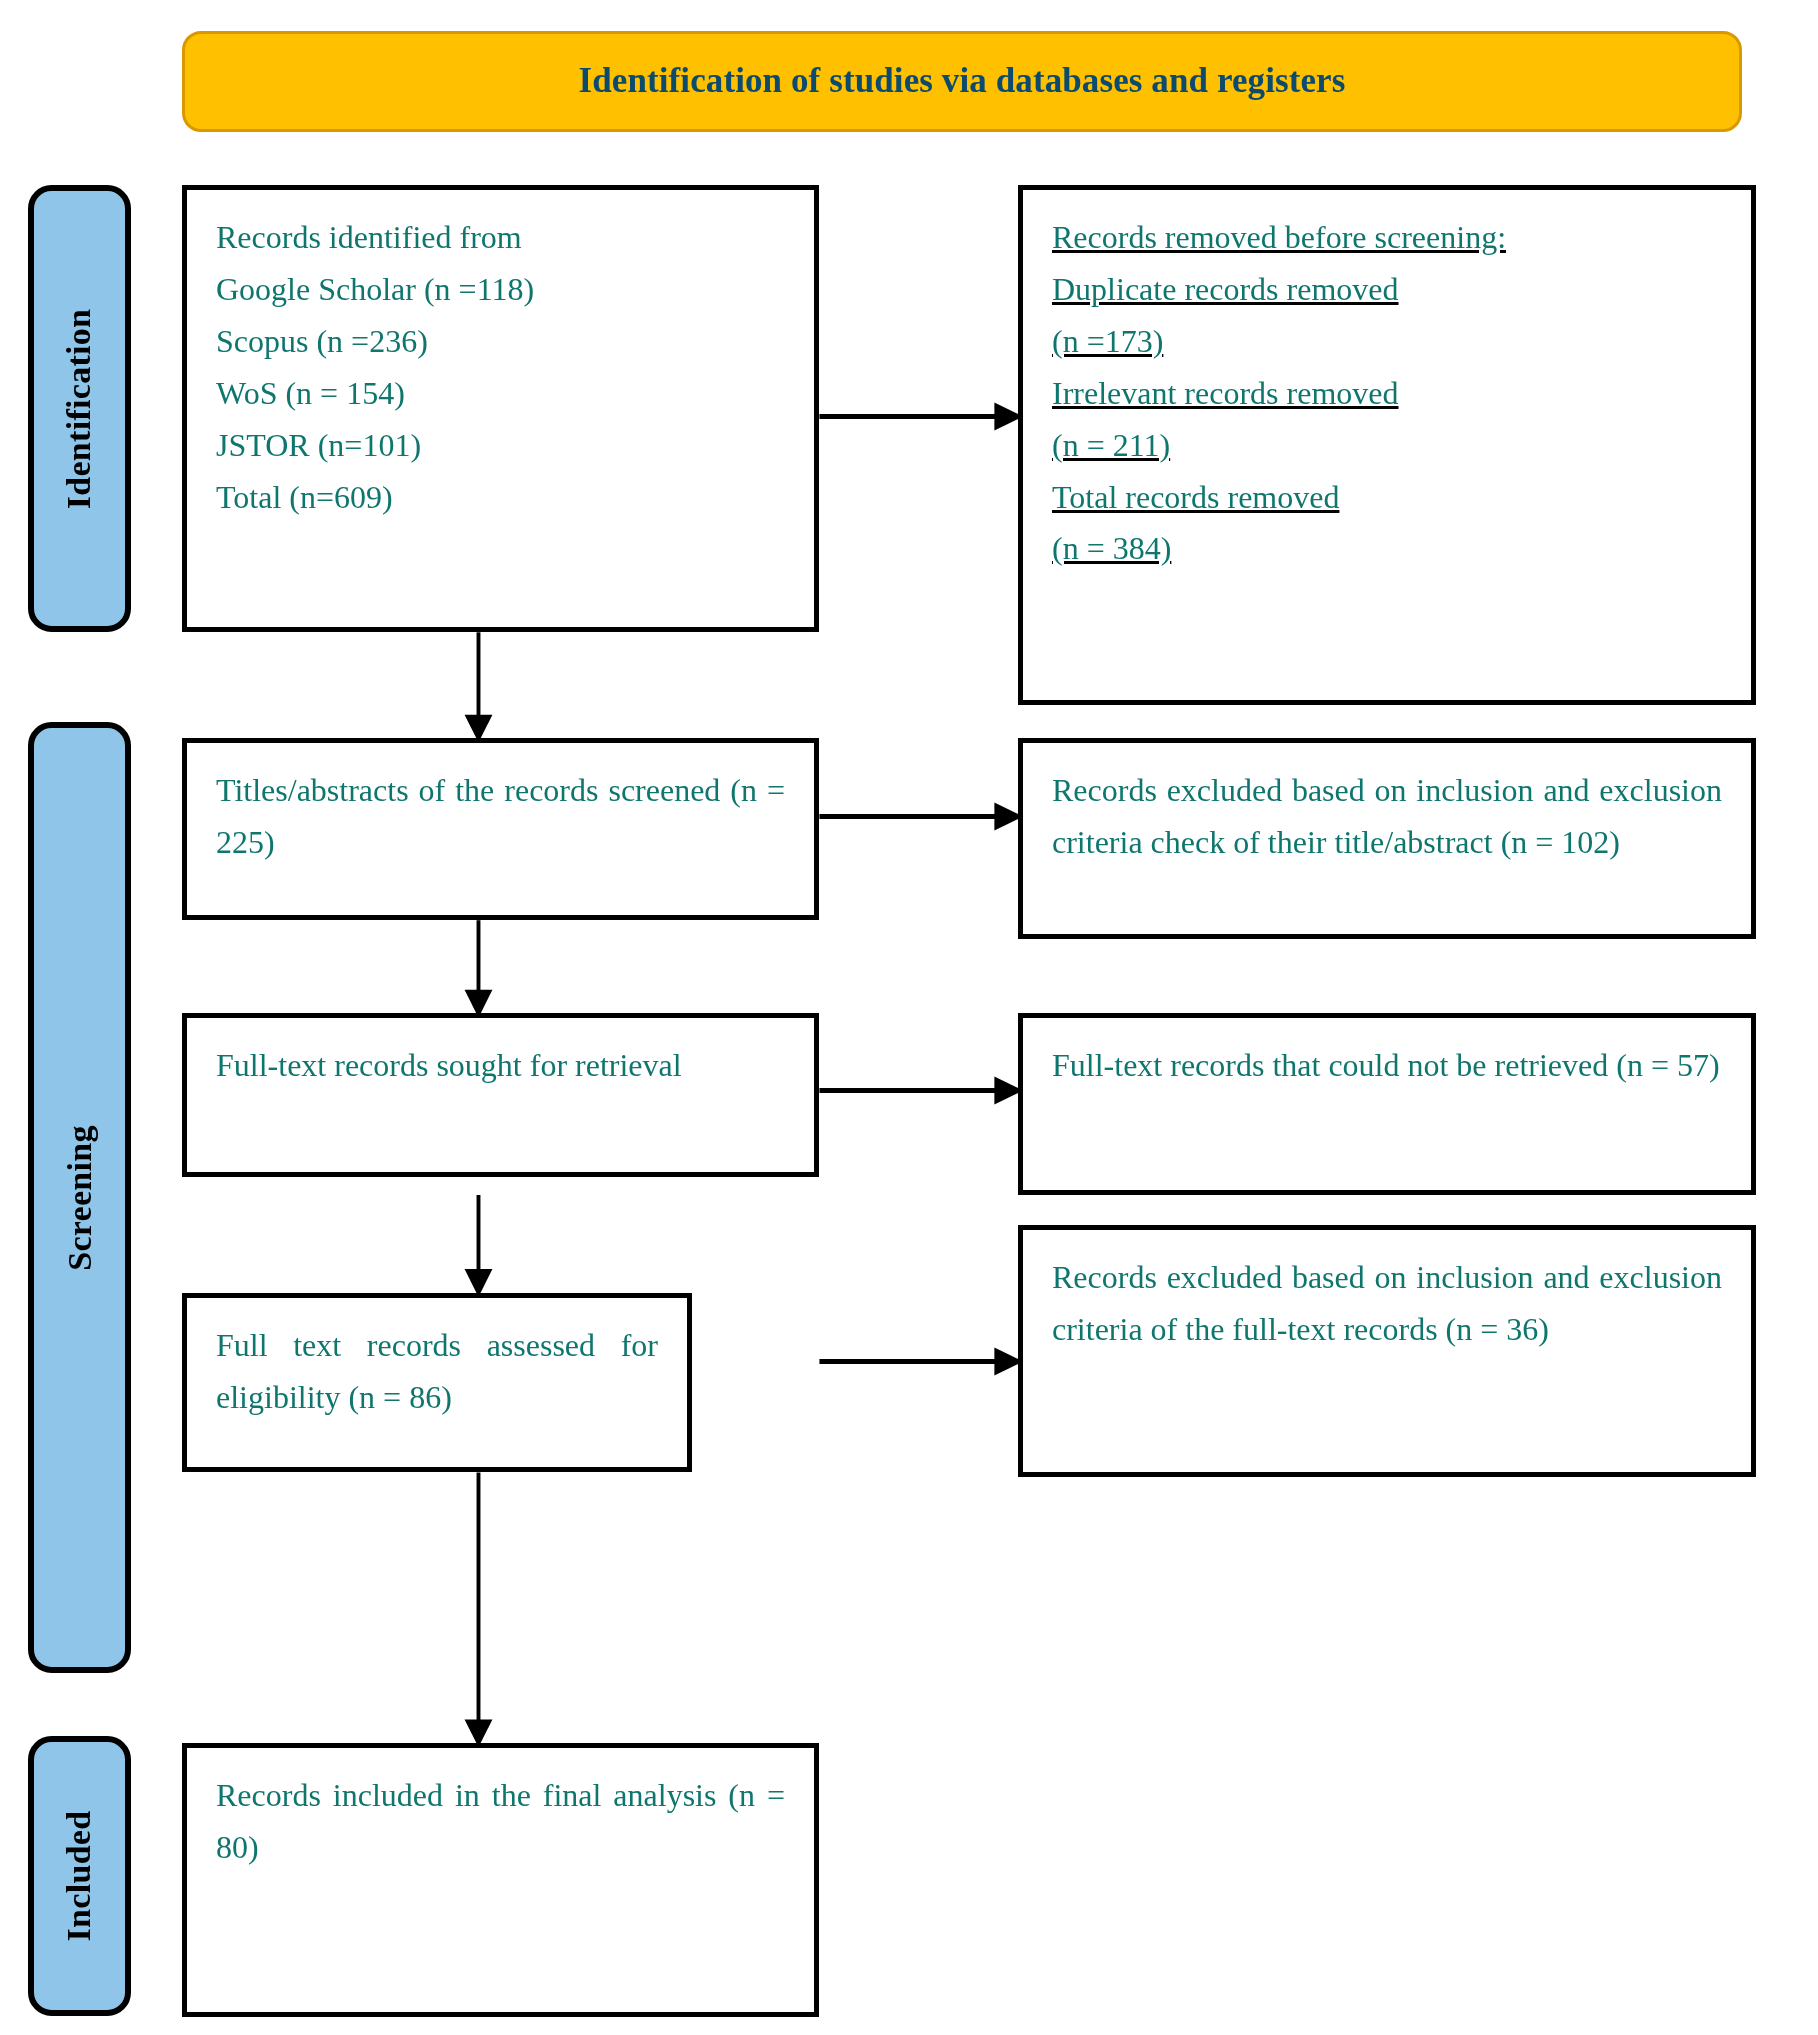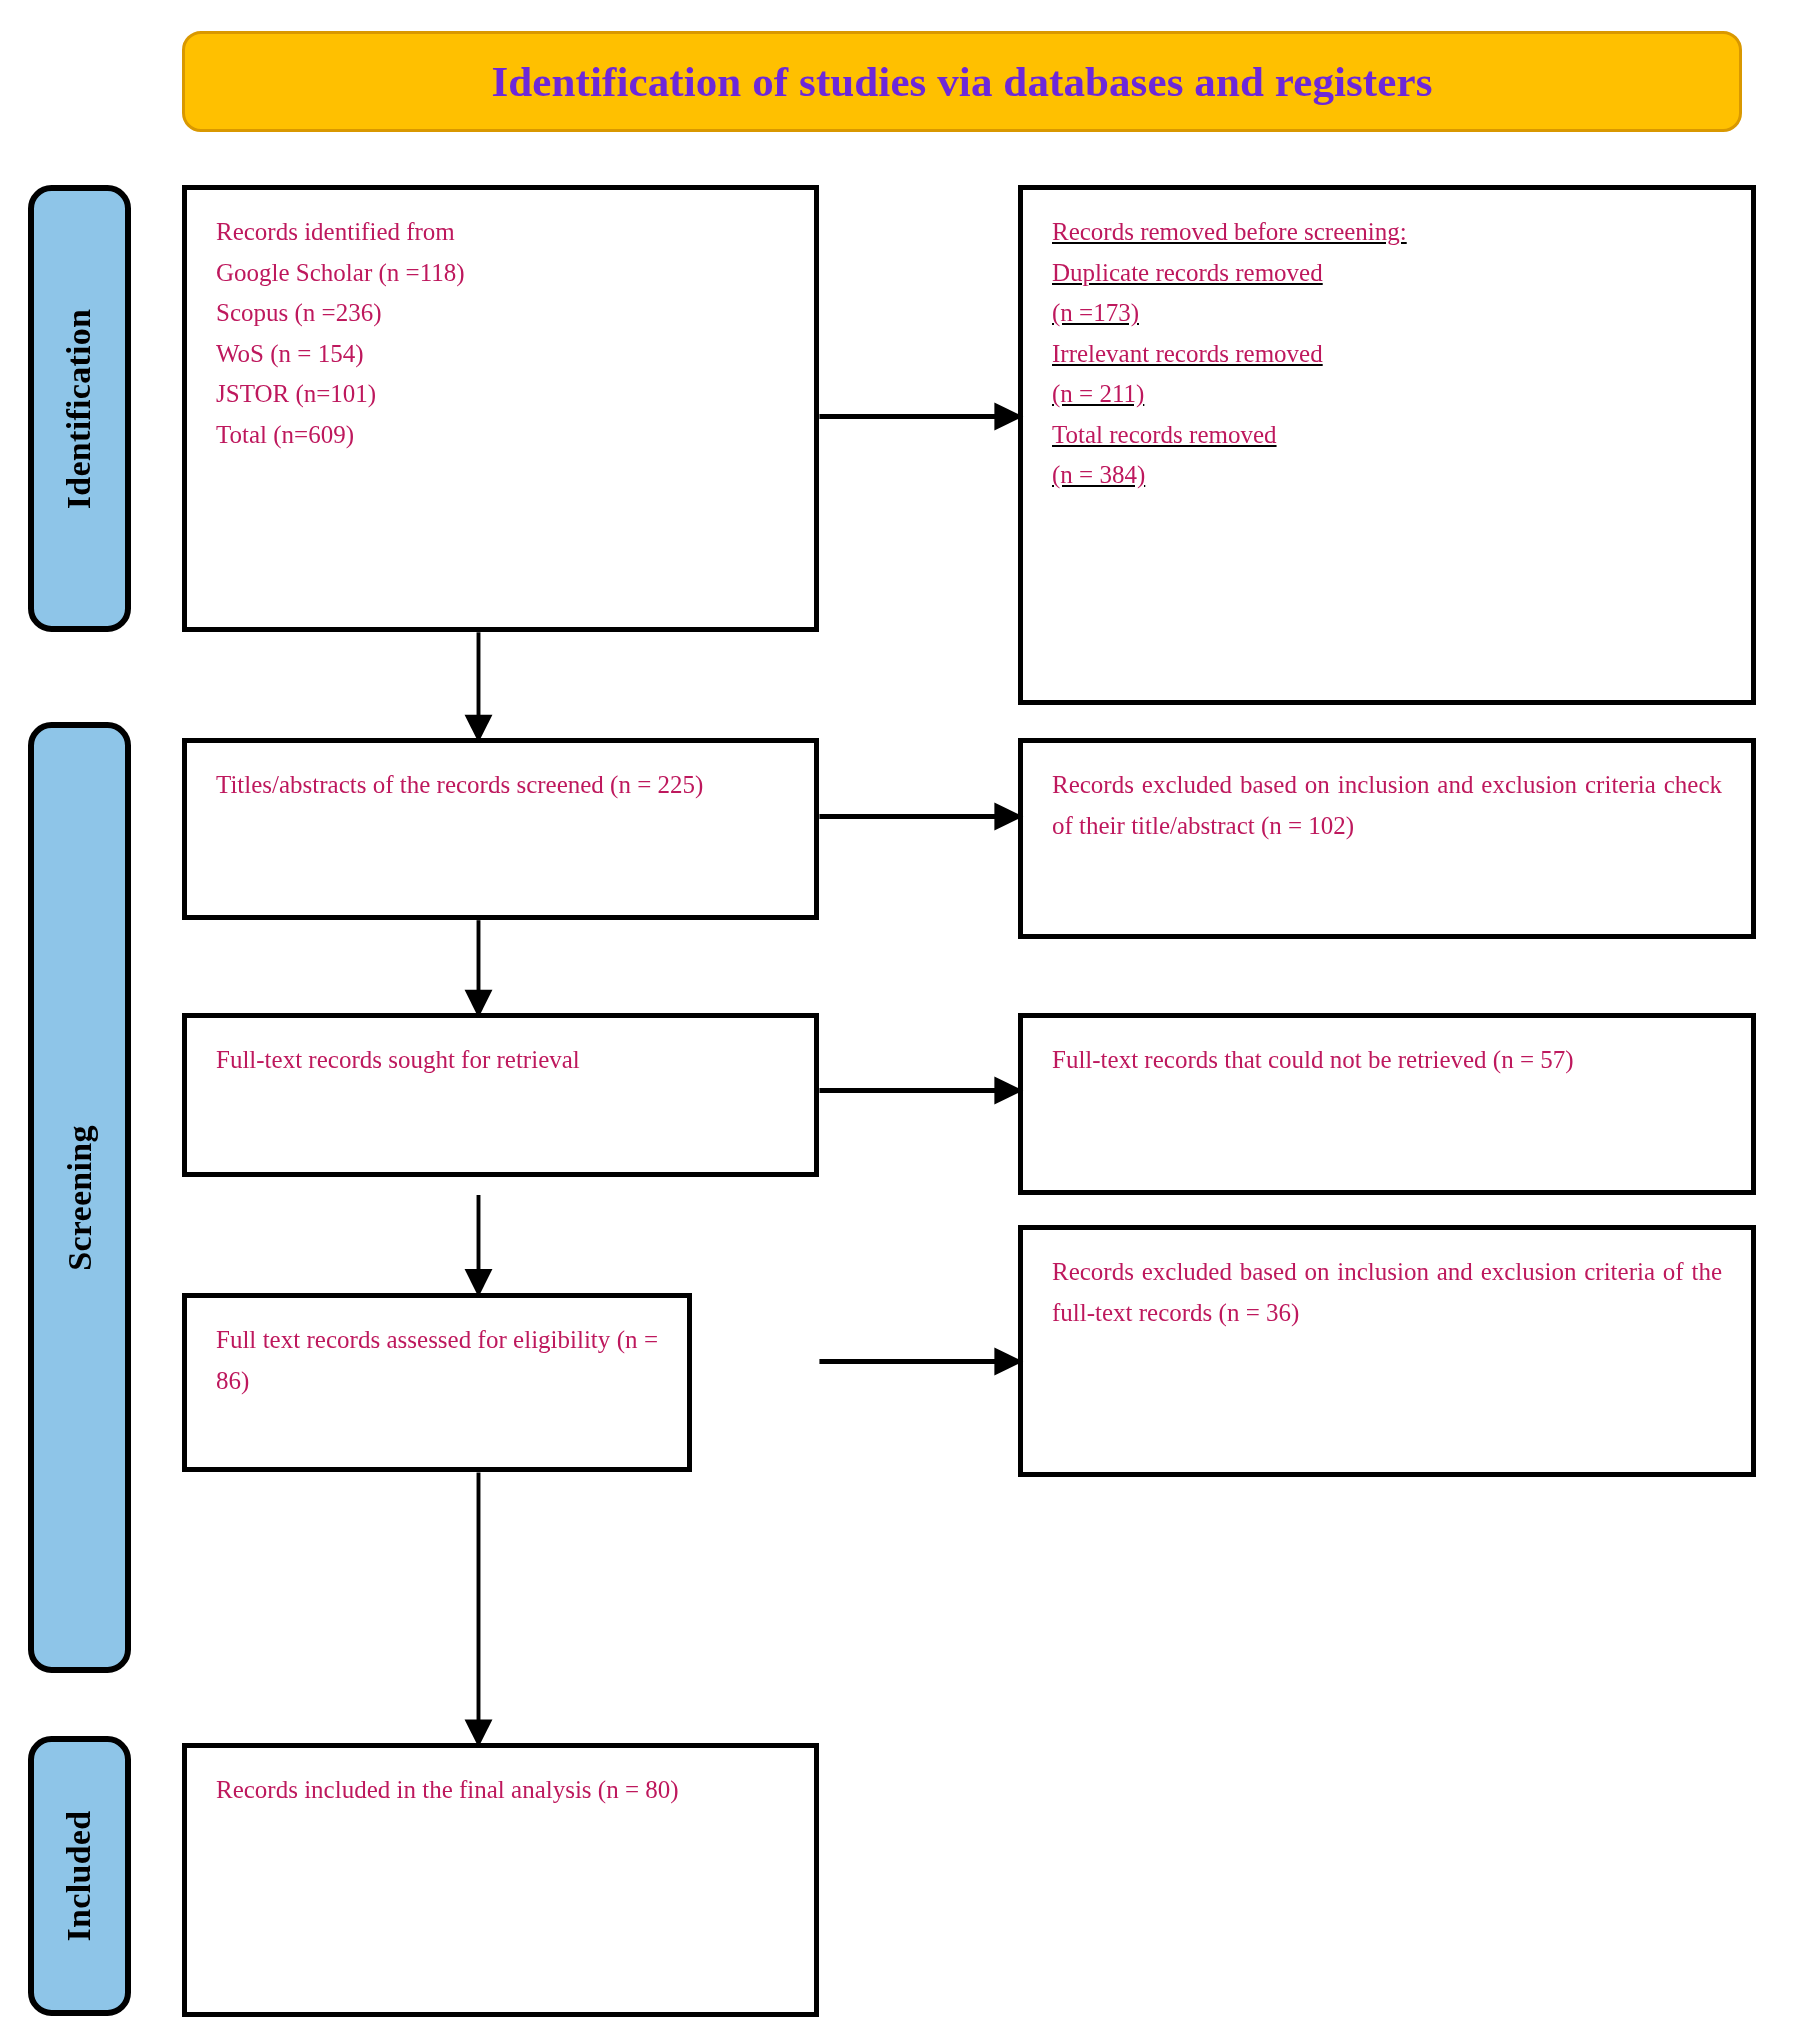--- a/index.html
+++ b/index.html
@@ -29,23 +29,23 @@
     width: 1560px;
     height: 101px;
     background: #FFC000;
     border: 3.9px solid #D99800;
     border-radius: 19px;
     display: flex;
     align-items: center;
     justify-content: center;
   }
   .header-banner-text {
-    font-size: 43px;
+    font-size: 35px;
     font-weight: bold;
-    color: #6d28d9;
+    color: #0c4a6e;
     letter-spacing: 0.1px;
     line-height: 1.1;
     text-align: center;
   }
 
   
   .stage-tab {
     position: absolute;
     left: 28px;
     width: 103px;
@@ -71,23 +71,23 @@
   #stage-included       { top: 1736px; height: 280px; }
 
   
   .flow-box {
     position: absolute;
     background: #ffffff;
     border: 5px solid #000000;
     padding: 22.4px 29px 15.7px 29px;
   }
   .flow-box-text {
-    font-size: 25px;
+    font-size: 32px;
     line-height: 1.62;
-    color: #be185d;
+    color: #0f766e;
     text-align: justify;
     text-justify: inter-word;
     white-space: pre-line;
     hyphens: none;
   }
   .flow-box-text.ragged {
     text-align: left;
   }
 
   

